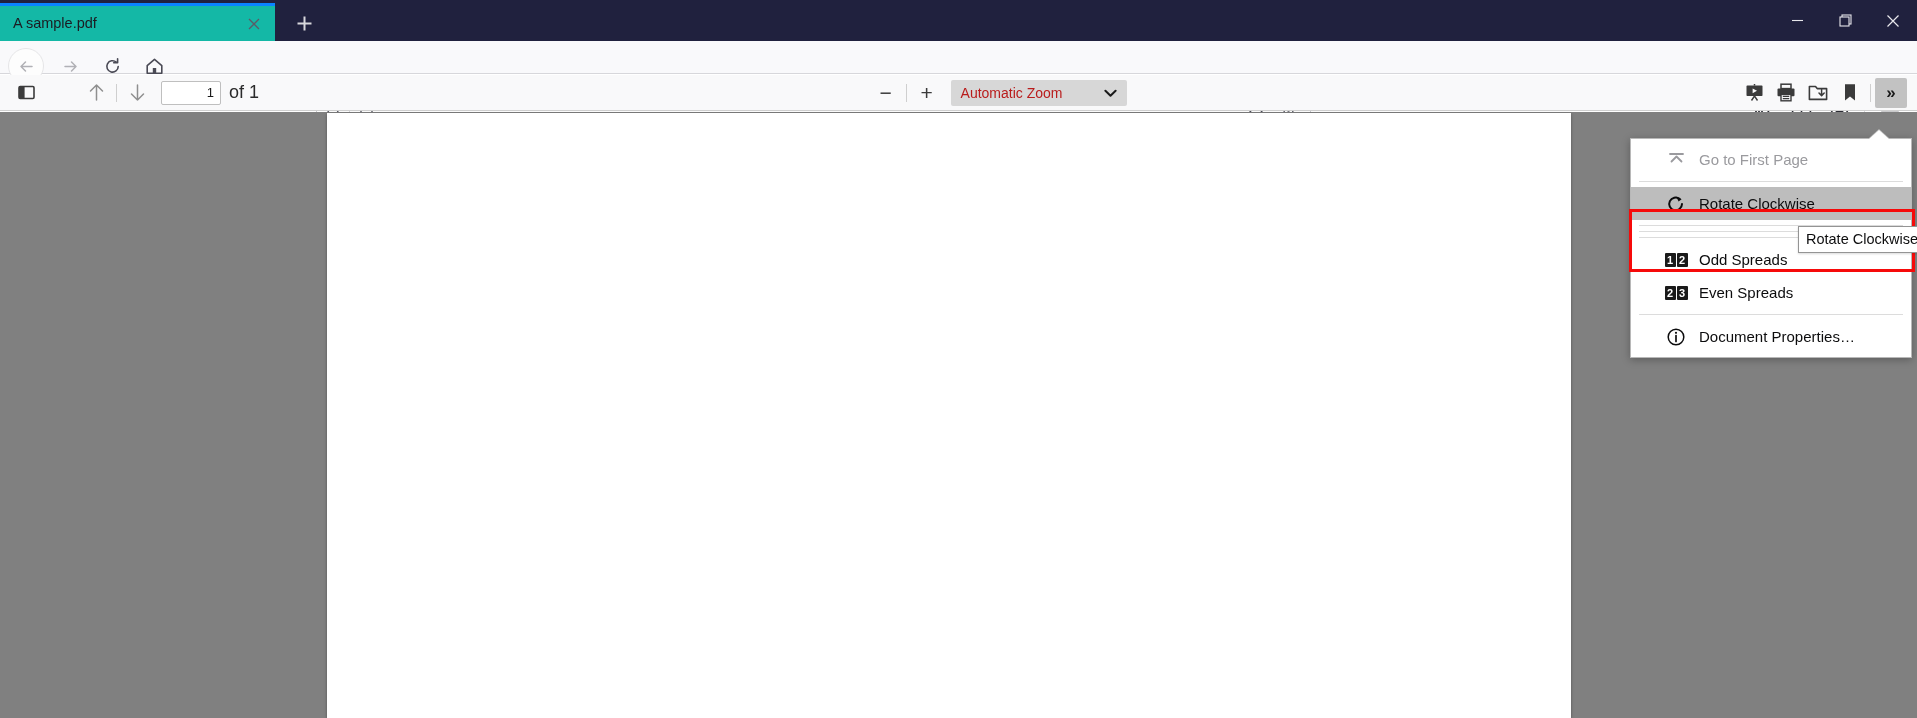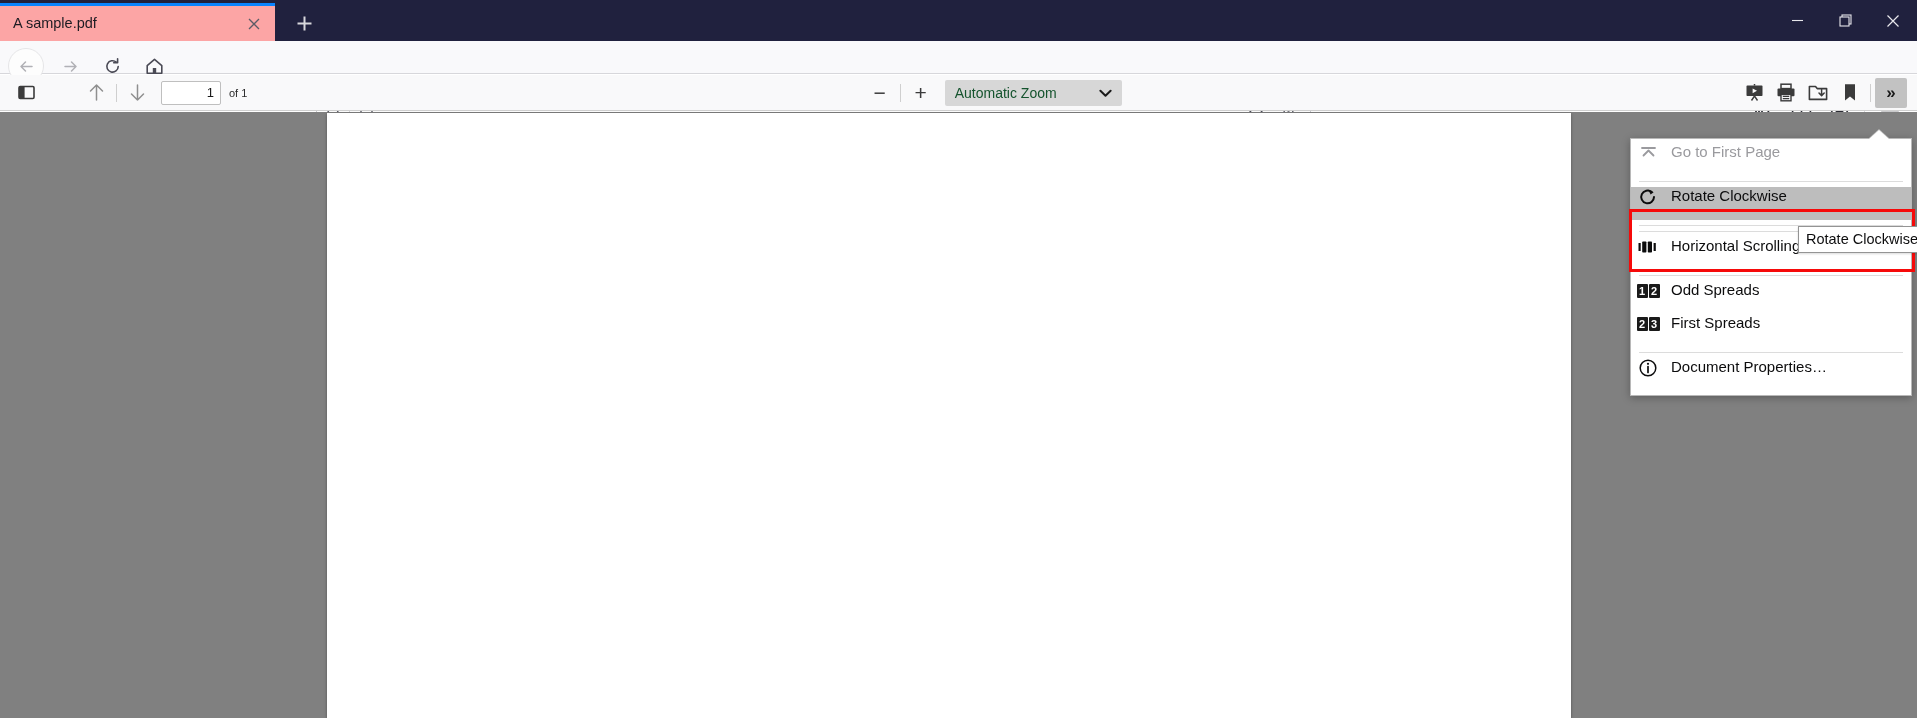--- a/index.html
+++ b/index.html
@@ -10,21 +10,21 @@
     background: #fff;
   }
 
   
   #tabbar {
     position: absolute; left: 0; top: 0; width: 1917px; height: 41px;
     background: #20213e;
   }
   .tab {
     position: absolute; left: 0; top: 3px; width: 275px; height: 38px;
-    background: #fca5a5;
+    background: #14b8a6;
     border-top: 3px solid #0a84ff;
     display: flex; align-items: center;
   }
   .tab-title {
     flex: 1; font-size: 14.5px; color: #1c1b22;
     padding-left: 13px; white-space: nowrap; overflow: hidden;
     text-overflow: ellipsis; line-height: 1;
   }
   .tab-close {
     width: 32px; height: 32px; margin-right: 5px;
@@ -111,25 +111,25 @@
   .pdfbtn.gray { color: #8f8f8f; }
   .pdfbtn.active { background: #c2c2c2; color: #1a1a1a; }
   .vdiv { width: 1px; height: 18px; background: #cfcfcf; margin: 0 4px; }
   #pageinput {
     width: 60px; height: 24px;
     border: 1px solid #bfbfbf; border-radius: 2px;
     background: #fff; font-size: 13px; color: #1a1a1a;
     text-align: right; padding-right: 6px;
     font-family: "Liberation Sans", sans-serif;
   }
-  #pagetotal { font-size: 11px; color: #2b2b2b; margin-left: 8px; }
+  #pagetotal { font-size: 18px; color: #2b2b2b; margin-left: 8px; }
   #zoomselect {
     height: 26px; min-width: 143px;
     background: #d7d7d7; border: none; border-radius: 2px;
-    font-size: 14px; color: #14532d; padding: 0 10px;
+    font-size: 14px; color: #b91c1c; padding: 0 10px;
     display: flex; align-items: center; justify-content: space-between;
     gap: 42px;
   }
 
   
   #viewer {
     position: absolute; left: 0; top: 112px;
     width: 1917px; height: 606px;
     background: #808080;
   }
@@ -152,22 +152,22 @@
   }
   #menu-arrow {
     position: absolute; right: 22px; top: -9px;
     width: 0; height: 0;
     border-left: 10px solid transparent;
     border-right: 10px solid transparent;
     border-bottom: 9px solid #fff;
     filter: drop-shadow(0 -1px 0 #b8b8b8);
   }
   .mrow {
-    display: flex; align-items: flex-start;
-    height: 33px; padding-left: 4px;
+    display: flex; align-items: center;
+    height: 33px; padding-left: 32px;
     font-size: 15px; color: #0c0c0d;
     white-space: nowrap;
   }
   .mrow.sel { background: #bdbdbd; }
   .mrow.dis { color: #9a9a9e; }
   .micon {
     width: 26px; height: 20px; margin-right: 10px;
     display: flex; align-items: center; justify-content: center;
     flex: 0 0 26px;
   }
@@ -434,50 +434,39 @@
   <div id="redbox"></div>
   <div id="tooltip">Rotate Clockwise</div>
 
   <div class="msep"></div>
 
 
 
   <div class="msep"></div>
 
 
-  <div class="mrow">
-    <span class="micon">
-      <svg width="20" height="14" viewBox="0 0 20 14">
-          <rect x="0.5" y="3" width="2.2" height="8" fill="currentColor"></rect>
-          <rect x="4.2" y="1.5" width="4.2" height="11" rx="0.8" fill="currentColor"></rect>
-          <rect x="9.8" y="1.5" width="4.2" height="11" rx="0.8" fill="currentColor"></rect>
-          <rect x="15.6" y="3" width="2.2" height="8" fill="currentColor"></rect>
-        </svg>
-    </span>
-    <span>Horizontal Scrolling</span>
-  </div>
 
 
   <div class="msep"></div>
 
 
   <div class="mrow">
     <span class="micon" style="gap:1px;">
       <span class="spreadglyph">1</span>
         <span class="spreadglyph">2</span>
     </span>
     <span>Odd Spreads</span>
   </div>
 
   <div class="mrow">
     <span class="micon" style="gap:1px;">
       <span class="spreadglyph">2</span>
         <span class="spreadglyph">3</span>
     </span>
-    <span>First Spreads</span>
+    <span>Even Spreads</span>
   </div>
 
   <div class="msep"></div>
 
   <div class="mrow">
     <span class="micon">
       <svg width="18" height="18" viewBox="0 0 18 18">
           <circle cx="9" cy="9" r="7.8" stroke="currentColor" stroke-width="1.5" fill="none"></circle>
           <circle cx="9" cy="4.8" r="1.1" fill="currentColor"></circle>
           <path d="M9 7.6 V13.4" stroke="currentColor" stroke-width="1.7" stroke-linecap="round"></path>

